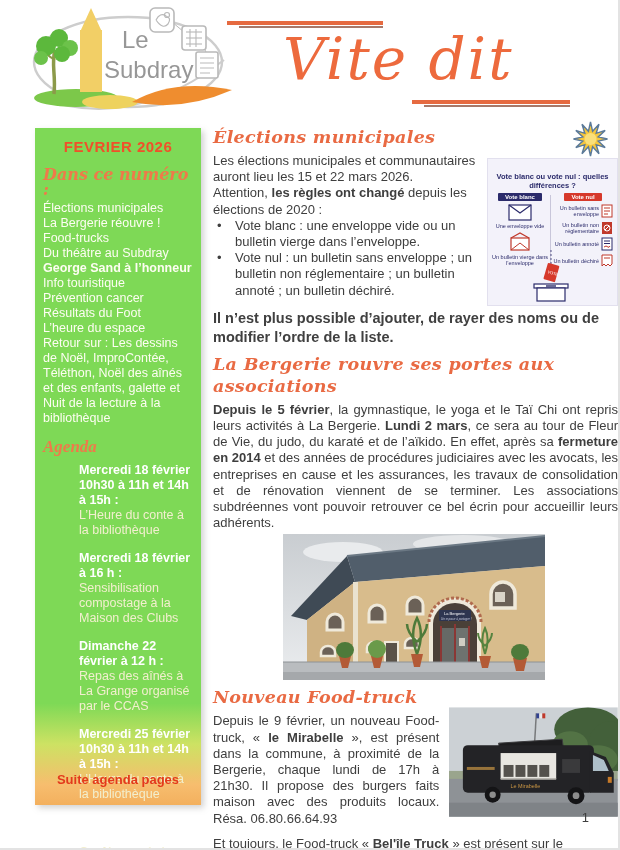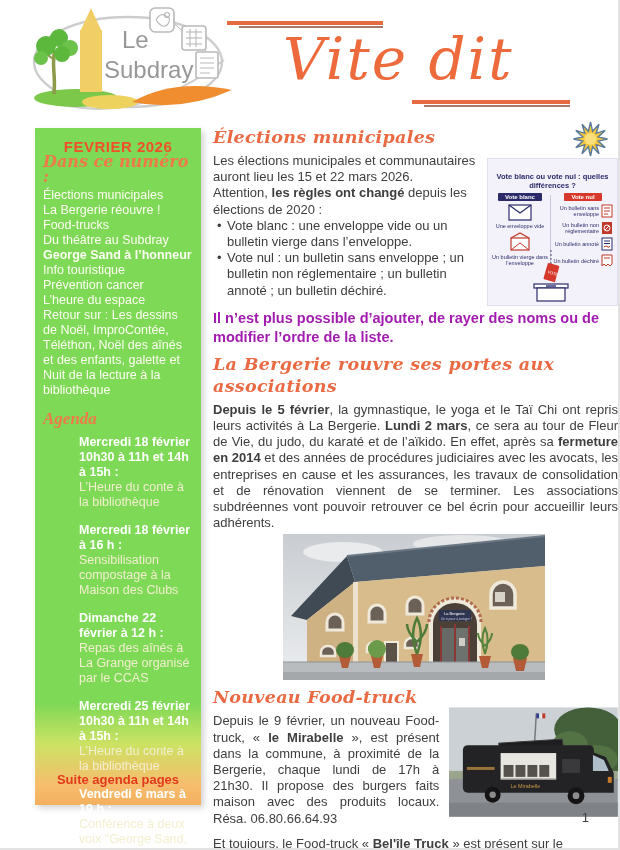--- a/index.html
+++ b/index.html
@@ -23,21 +23,21 @@
   
   .sidebar{
     position:absolute;left:35px;top:128px;width:166px;height:677px;box-sizing:border-box;
     padding:11px 8px 10px 8px;
     background:linear-gradient(180deg,#7ed956 0%,#7ed956 85%,#cde263 91%,#f7bd6e 97%,#f3b05e 100%);
     box-shadow:3px 3px 6px rgba(130,130,130,.35);
     font-size:12.5px;line-height:15px;
   }
   .sb-month{color:#f0502a;font-weight:bold;font-size:15px;text-align:center;letter-spacing:.5px;}
   .sb-script{font-family:"DejaVu Serif",serif;font-style:italic;font-weight:bold;color:#ee7a4a;font-size:16px;}
-  #toc-title{margin-bottom:4px;}
+  #toc-title{margin-top:13px;margin-bottom:4px;}
   .toc-item{color:#fdfdf2;}
   .toc-item.b{font-weight:bold;}
   #agenda-title{margin-top:13px;margin-bottom:9px;font-size:17px;font-family:Liberation Serif, serif;}
   .agenda-item{margin-bottom:13px;margin-left:36px;}
   .agenda-date{color:#ffffff;font-weight:bold;}
   .agenda-detail{color:#f2efce;}
   .sb-footer{
     position:absolute;left:0;bottom:18px;width:100%;text-align:center;
     color:#e3391c;font-weight:bold;font-size:13px;
   }
@@ -45,22 +45,22 @@
   .main{position:absolute;left:213px;top:120px;width:405px;}
   .script-h{
     font-family:"DejaVu Serif",serif;font-style:italic;font-weight:bold;
     color:#e96a43;font-size:17.5px;line-height:22px;margin:6px 0 5px 0;letter-spacing:.3px;
   }
   .body-txt{font-size:13px;line-height:16.2px;}
   .elections{position:relative;min-height:188px;}
   .elections .col{width:270px;}
   .bullet-row{display:flex;}
   .bullet-dot{width:14px;padding-left:4px;box-sizing:border-box;}
-  .bullet-text{flex:1;}
-  .statement{font-weight:bold;font-size:14.5px;line-height:19px;color:#a21caf;margin-top:10px;}
+  .bullet-text{flex:1;margin-left:8px;}
+  .statement{font-weight:bold;font-size:14.5px;line-height:19px;color:#404040;margin-top:10px;}
   .just{text-align:justify;}
   
   .info-wrap{position:absolute;top:-12px;right:0;width:131px;}
   .stars{position:relative;height:44px;}
   .stars svg{position:absolute;}
   .infographic{
     width:131px;height:148px;box-sizing:border-box;background:#f3f2fa;border:1px solid #e2e0ee;
     padding:3px 4px;font-size:5.5px;color:#2b2b6b;position:relative;overflow:hidden;
   }
   .ig-title{font-weight:bold;font-size:7.5px;line-height:8.5px;text-align:center;margin:11px 0 3px 0;}
@@ -155,20 +155,21 @@
     <div class="sb-month">FEVRIER 2026</div>
     <div id="toc-title" class="sb-script">Dans ce numéro :</div>
     <div>
       <div class="toc-item">Élections municipales</div>
       <div class="toc-item">La Bergerie réouvre !</div>
       <div class="toc-item">Food-trucks</div>
       <div class="toc-item">Du théâtre au Subdray</div>
       <div class="toc-item b">George Sand à l’honneur</div>
       <div class="toc-item">Info touristique</div>
       <div class="toc-item">Prévention cancer</div>
+      <div class="toc-item">Résultats du Foot</div>
       <div class="toc-item">L’heure du espace</div>
       <div class="toc-item">Retour sur : Les dessins de Noël, ImproContée, Téléthon, Noël des aînés et des enfants, galette et Nuit de la lecture à la bibliothèque</div>
     </div>
     <div id="agenda-title" class="sb-script">Agenda</div>
     <div>
       <div class="agenda-item">
         <div class="agenda-date">Mercredi 18 février 10h30 à 11h et 14h à 15h :</div>
         <div class="agenda-detail">L’Heure du conte à la bibliothèque</div>
       </div>
       <div class="agenda-item">

